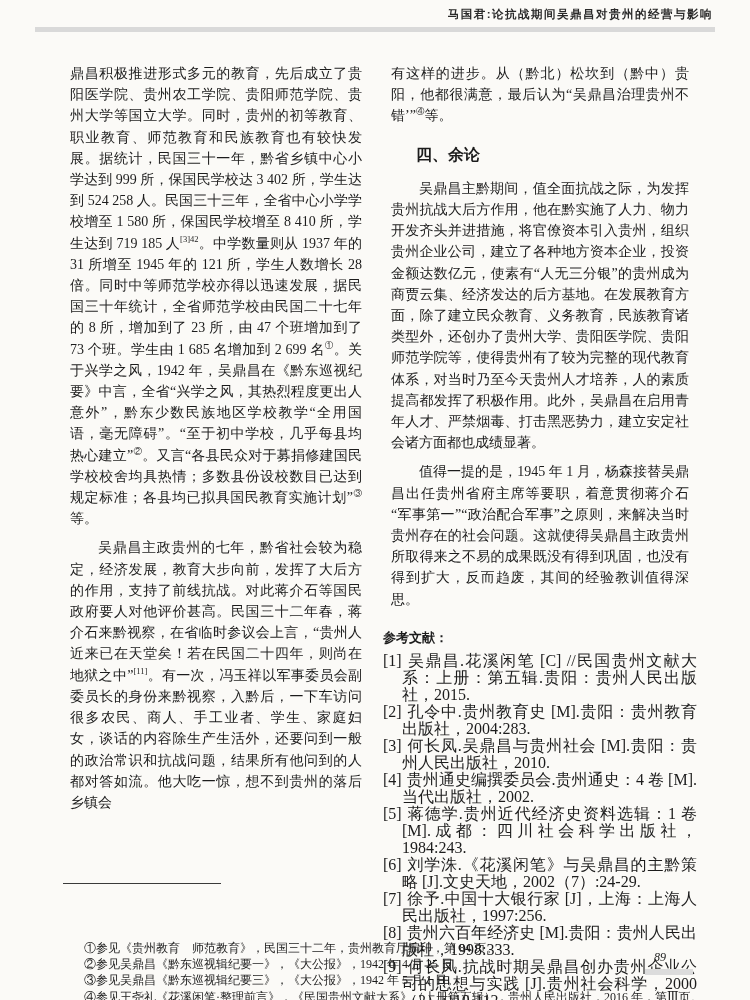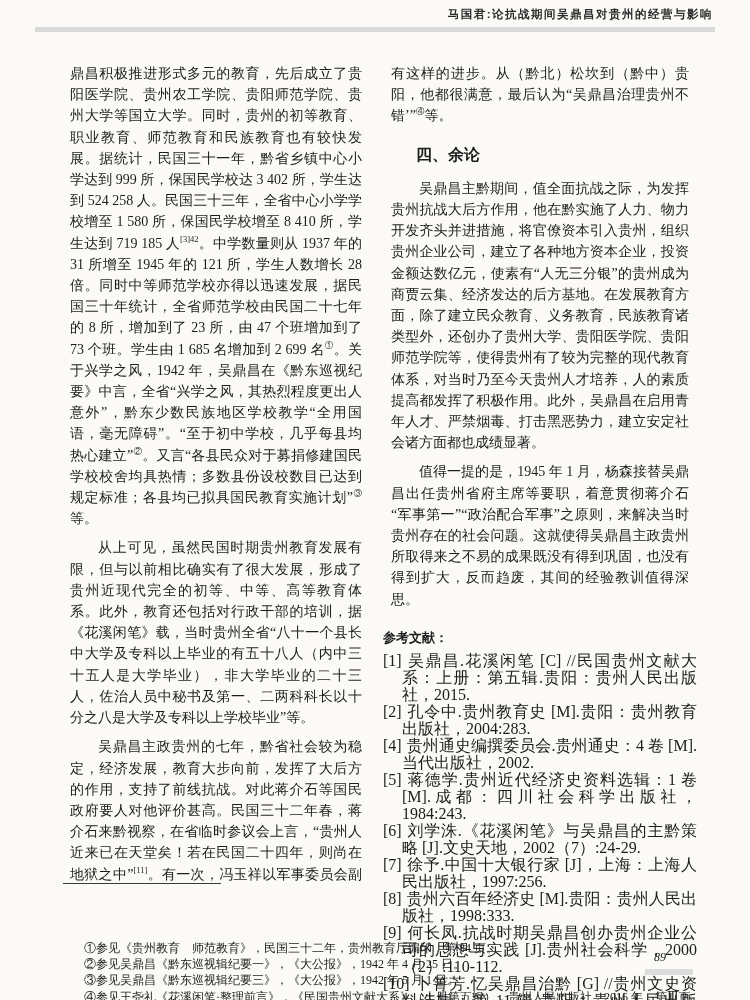--- a/index.html
+++ b/index.html
@@ -41,34 +41,34 @@
 </head>
 <body>
 
 <div class="page">
 
   <div class="running-head">马国君:论抗战期间吴鼎昌对贵州的经营与影响</div>
   <div class="head-rule"></div>
 
   <div class="col col-left">
     <p class="body-p no-indent">鼎昌积极推进形式多元的教育，先后成立了贵阳医学院、贵州农工学院、贵阳师范学院、贵州大学等国立大学。同时，贵州的初等教育、职业教育、师范教育和民族教育也有较快发展。据统计，民国三十一年，黔省乡镇中心小学达到 999 所，保国民学校达 3 402 所，学生达到 524 258 人。民国三十三年，全省中心小学学校增至 1 580 所，保国民学校增至 8 410 所，学生达到 719 185 人<sup>[3]42</sup>。中学数量则从 1937 年的 31 所增至 1945 年的 121 所，学生人数增长 28 倍。同时中等师范学校亦得以迅速发展，据民国三十年统计，全省师范学校由民国二十七年的 8 所，增加到了 23 所，由 47 个班增加到了 73 个班。学生由 1 685 名增加到 2 699 名<sup>①</sup>。关于兴学之风，1942 年，吴鼎昌在《黔东巡视纪要》中言，全省“兴学之风，其热烈程度更出人意外”，黔东少数民族地区学校教学“全用国语，毫无障碍”。“至于初中学校，几乎每县均热心建立”<sup>②</sup>。又言“各县民众对于募捐修建国民学校校舍均具热情；多数县份设校数目已达到规定标准；各县均已拟具国民教育实施计划”<sup>③</sup>等。</p>
-    <p class="body-p">从上可见，虽然民国时期贵州教育发展有限，但与以前相比确实有了很大发展，形成了贵州近现代完全的初等、中等、高等教育体系。此外，教育还包括对行政干部的培训，据《花溪闲笔》载，当时贵州全省“八十一个县长中大学及专科以上毕业的有五十八人（内中三十五人是大学毕业），非大学毕业的二十三人，佐治人员中秘书及第一、二两科科长以十分之八是大学及专科以上学校毕业”等。</p>
     <p class="body-p">吴鼎昌主政贵州的七年，黔省社会较为稳定，经济发展，教育大步向前，发挥了大后方的作用，支持了前线抗战。对此蒋介石等国民政府要人对他评价甚高。民国三十二年春，蒋介石来黔视察，在省临时参议会上言，“贵州人近来已在天堂矣！若在民国二十四年，则尚在地狱之中”<sup>[11]</sup>。有一次，冯玉祥以军事委员会副委员长的身份来黔视察，入黔后，一下车访问很多农民、商人、手工业者、学生、家庭妇女，谈话的内容除生产生活外，还要问到一般的政治常识和抗战问题，结果所有他问到的人都对答如流。他大吃一惊，想不到贵州的落后乡镇会</p>
   </div>
 
   <div class="col col-right">
     <p class="body-p no-indent">有这样的进步。从（黔北）松坎到（黔中）贵阳，他都很满意，最后认为“吴鼎昌治理贵州不错’”<sup>④</sup>等。</p>
     <h2 class="section-heading">四、余论</h2>
     <p class="body-p">吴鼎昌主黔期间，值全面抗战之际，为发挥贵州抗战大后方作用，他在黔实施了人力、物力开发齐头并进措施，将官僚资本引入贵州，组织贵州企业公司，建立了各种地方资本企业，投资金额达数亿元，使素有“人无三分银”的贵州成为商贾云集、经济发达的后方基地。在发展教育方面，除了建立民众教育、义务教育，民族教育诸类型外，还创办了贵州大学、贵阳医学院、贵阳师范学院等，使得贵州有了较为完整的现代教育体系，对当时乃至今天贵州人才培养，人的素质提高都发挥了积极作用。此外，吴鼎昌在启用青年人才、严禁烟毒、打击黑恶势力，建立安定社会诸方面都也成绩显著。</p>
     <p class="body-p">值得一提的是，1945 年 1 月，杨森接替吴鼎昌出任贵州省府主席等要职，着意贯彻蒋介石“军事第一”“政治配合军事”之原则，来解决当时贵州存在的社会问题。这就使得吴鼎昌主政贵州所取得来之不易的成果既没有得到巩固，也没有得到扩大，反而趋废，其间的经验教训值得深思。</p>
 
     <div class="ref-label">参考文献：</div>
     <div class="ref-list">
       <div class="ref-item"><span class="ref-marker">[1]</span><span>吴鼎昌.花溪闲笔 [C] //民国贵州文献大系：上册：第五辑.贵阳：贵州人民出版社，2015.</span></div>
       <div class="ref-item"><span class="ref-marker">[2]</span><span>孔令中.贵州教育史 [M].贵阳：贵州教育出版社，2004:283.</span></div>
+      <div class="ref-item"><span class="ref-marker">[3]</span><span>何长凤.吴鼎昌与贵州社会 [M].贵阳：贵州人民出版社，2010.</span></div>
       <div class="ref-item"><span class="ref-marker">[4]</span><span>贵州通史编撰委员会.贵州通史：4 卷 [M].当代出版社，2002.</span></div>
       <div class="ref-item"><span class="ref-marker">[5]</span><span>蒋德学.贵州近代经济史资料选辑：1 卷 [M].成都：四川社会科学出版社，1984:243.</span></div>
       <div class="ref-item"><span class="ref-marker">[6]</span><span>刘学洙.《花溪闲笔》与吴鼎昌的主黔策略 [J].文史天地，2002（7）:24-29.</span></div>
       <div class="ref-item"><span class="ref-marker">[7]</span><span>徐予.中国十大银行家 [J]，上海：上海人民出版社，1997:256.</span></div>
       <div class="ref-item"><span class="ref-marker">[8]</span><span>贵州六百年经济史 [M].贵阳：贵州人民出版社，1998:333.</span></div>
       <div class="ref-item"><span class="ref-marker">[9]</span><span>何长凤.抗战时期吴鼎昌创办贵州企业公司的思想与实践 [J].贵州社会科学，2000（2）:110-112.</span></div>
       <div class="ref-item"><span class="ref-marker">[10]</span><span>卜箐芳.忆吴鼎昌治黔 [G] //贵州文史资料选辑：第 11 辑.贵阳：贵州人民出版社，1992:98.</span></div>
       <div class="ref-item"><span class="ref-marker">[11]</span><span>尚传道.对吴鼎昌主黔七年的回忆 [C] //贵州文史资料选辑：第 31 辑.贵阳：贵州人民出版社，1992:31-32.</span></div>
     </div>
 

